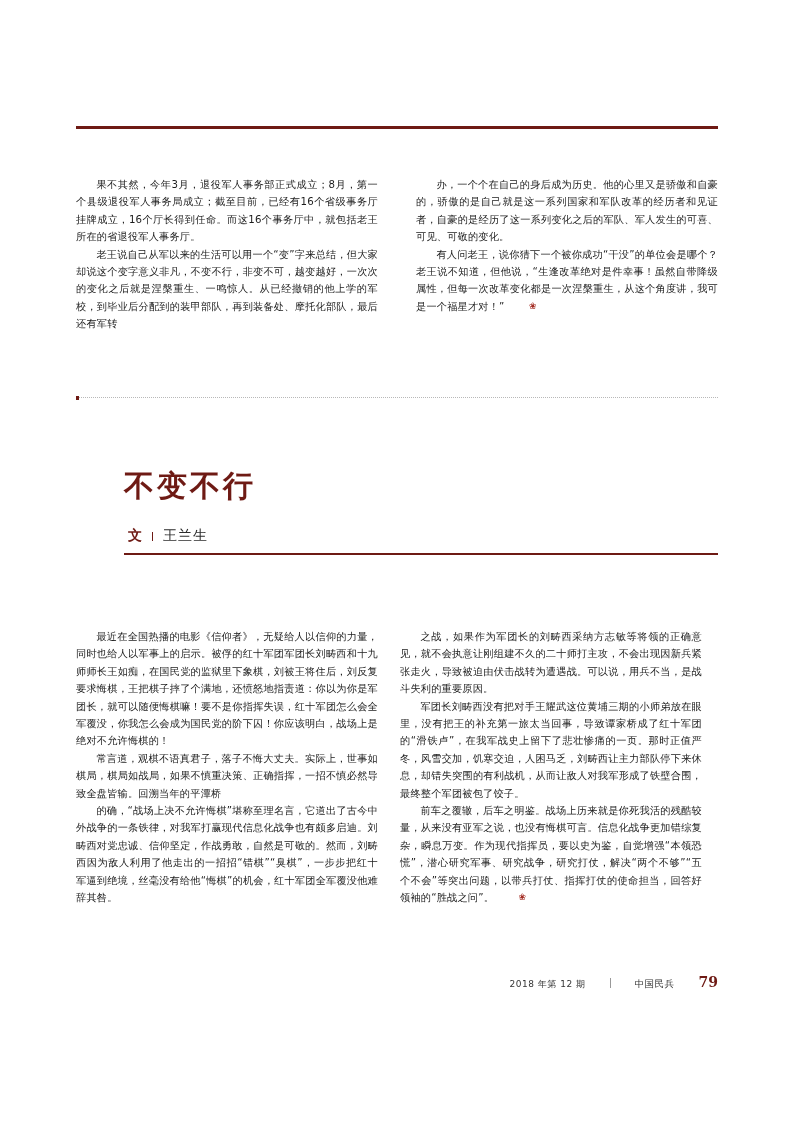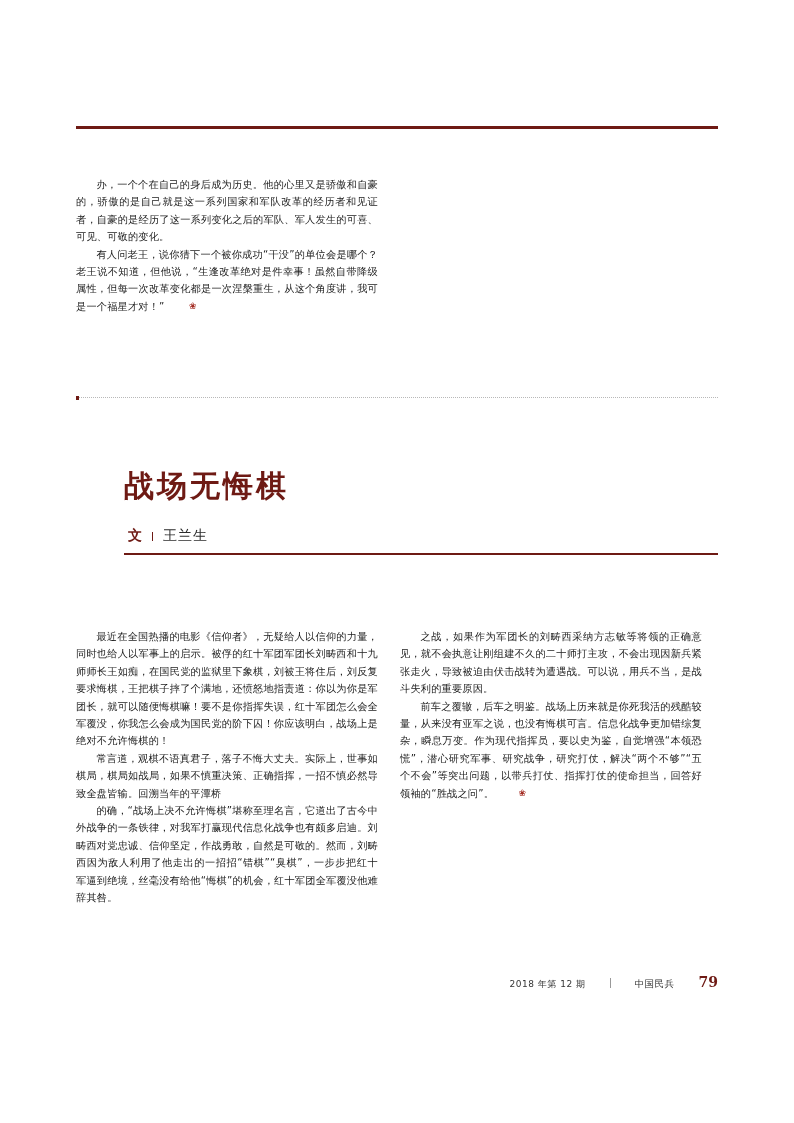--- a/index.html
+++ b/index.html
@@ -170,50 +170,57 @@
 </head>
 <body>
 
 <div class="page">
 
   <div class="top-rule"></div>
 
   <div class="art1">
     <div class="col">
       <div class="body-text">
+        <p>果不其然，今年3月，退役军人事务部正式成立；8月，第一个县级退役军人事务局成立；截至目前，已经有16个省级事务厅挂牌成立，16个厅长得到任命。而这16个事务厅中，就包括老王所在的省退役军人事务厅。</p>
+        <p>老王说自己从军以来的生活可以用一个“变”字来总结，但大家却说这个变字意义非凡，不变不行，非变不可，越变越好，一次次的变化之后就是涅槃重生、一鸣惊人。从已经撤销的他上学的军校，到毕业后分配到的装甲部队，再到装备处、摩托化部队，最后还有军转</p>
+      </div>
+    </div>
+    <div class="col">
+      <div class="body-text">
         <p>办，一个个在自己的身后成为历史。他的心里又是骄傲和自豪的，骄傲的是自己就是这一系列国家和军队改革的经历者和见证者，自豪的是经历了这一系列变化之后的军队、军人发生的可喜、可见、可敬的变化。</p>
         <p><span>有人问老王，说你猜下一个被你成功“干没”的单位会是哪个？老王说不知道，但他说，“生逢改革绝对是件幸事！虽然自带降级属性，但每一次改革变化都是一次涅槃重生，从这个角度讲，我可是一个福星才对！”</span><span class="end-mark">❀</span></p>
       </div>
     </div>
   </div>
 
   <div class="sep-wrap">
     <div class="sep-line"></div>
     <div class="sep-tick"></div>
   </div>
 
-  <div class="art2-title">战场无悔棋</div>
+  <div class="art2-title">不变不行</div>
   <div class="art2-byline">
     <span class="lbl">文</span>
     <span class="divider" style="display:inline-block;width:1px;height:9px;background:#6e1a14;margin:0 4px;transform:translateY(1px);"></span>
     <span>王兰生</span>
   </div>
   <div class="art2-rule"></div>
 
   <div class="art2">
     <div class="col">
       <div class="body-text">
         <p>最近在全国热播的电影《信仰者》，无疑给人以信仰的力量，同时也给人以军事上的启示。被俘的红十军团军团长刘畴西和十九师师长王如痴，在国民党的监狱里下象棋，刘被王将住后，刘反复要求悔棋，王把棋子摔了个满地，还愤怒地指责道：你以为你是军团长，就可以随便悔棋嘛！要不是你指挥失误，红十军团怎么会全军覆没，你我怎么会成为国民党的阶下囚！你应该明白，战场上是绝对不允许悔棋的！</p>
         <p>常言道，观棋不语真君子，落子不悔大丈夫。实际上，世事如棋局，棋局如战局，如果不慎重决策、正确指挥，一招不慎必然导致全盘皆输。回溯当年的平潭桥</p>
         <p>的确，“战场上决不允许悔棋”堪称至理名言，它道出了古今中外战争的一条铁律，对我军打赢现代信息化战争也有颇多启迪。刘畴西对党忠诚、信仰坚定，作战勇敢，自然是可敬的。然而，刘畴西因为敌人利用了他走出的一招招“错棋”“臭棋”，一步步把红十军逼到绝境，丝毫没有给他“悔棋”的机会，红十军团全军覆没他难辞其咎。</p>
       </div>
     </div>
     <div class="col">
       <div class="body-text">
         <p>之战，如果作为军团长的刘畴西采纳方志敏等将领的正确意见，就不会执意让刚组建不久的二十师打主攻，不会出现因新兵紧张走火，导致被迫由伏击战转为遭遇战。可以说，用兵不当，是战斗失利的重要原因。</p>
+        <p>军团长刘畴西没有把对手王耀武这位黄埔三期的小师弟放在眼里，没有把王的补充第一旅太当回事，导致谭家桥成了红十军团的“滑铁卢”，在我军战史上留下了悲壮惨痛的一页。那时正值严冬，风雪交加，饥寒交迫，人困马乏，刘畴西让主力部队停下来休息，却错失突围的有利战机，从而让敌人对我军形成了铁壁合围，最终整个军团被包了饺子。</p>
         <p><span>前车之覆辙，后车之明鉴。战场上历来就是你死我活的残酷较量，从来没有亚军之说，也没有悔棋可言。信息化战争更加错综复杂，瞬息万变。作为现代指挥员，要以史为鉴，自觉增强“本领恐慌”，潜心研究军事、研究战争，研究打仗，解决“两个不够”“五个不会”等突出问题，以带兵打仗、指挥打仗的使命担当，回答好领袖的“胜战之问”。</span><span class="end-mark">❀</span></p>
       </div>
     </div>
   </div>
 
   <div class="footer">
     <span class="issue">2018 年第 12 期</span>
     <span class="divider"></span>
     <span class="mag">中国民兵</span>
     <span class="pageno">79</span>

